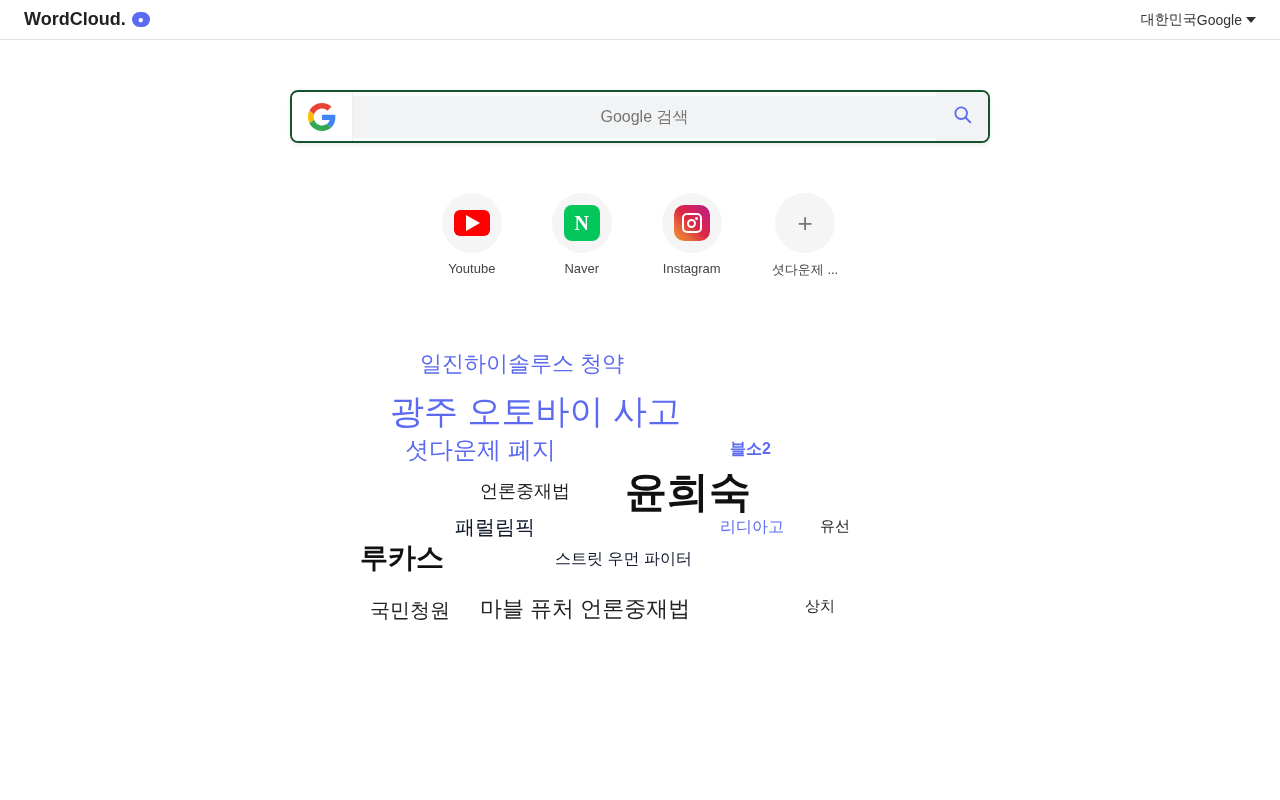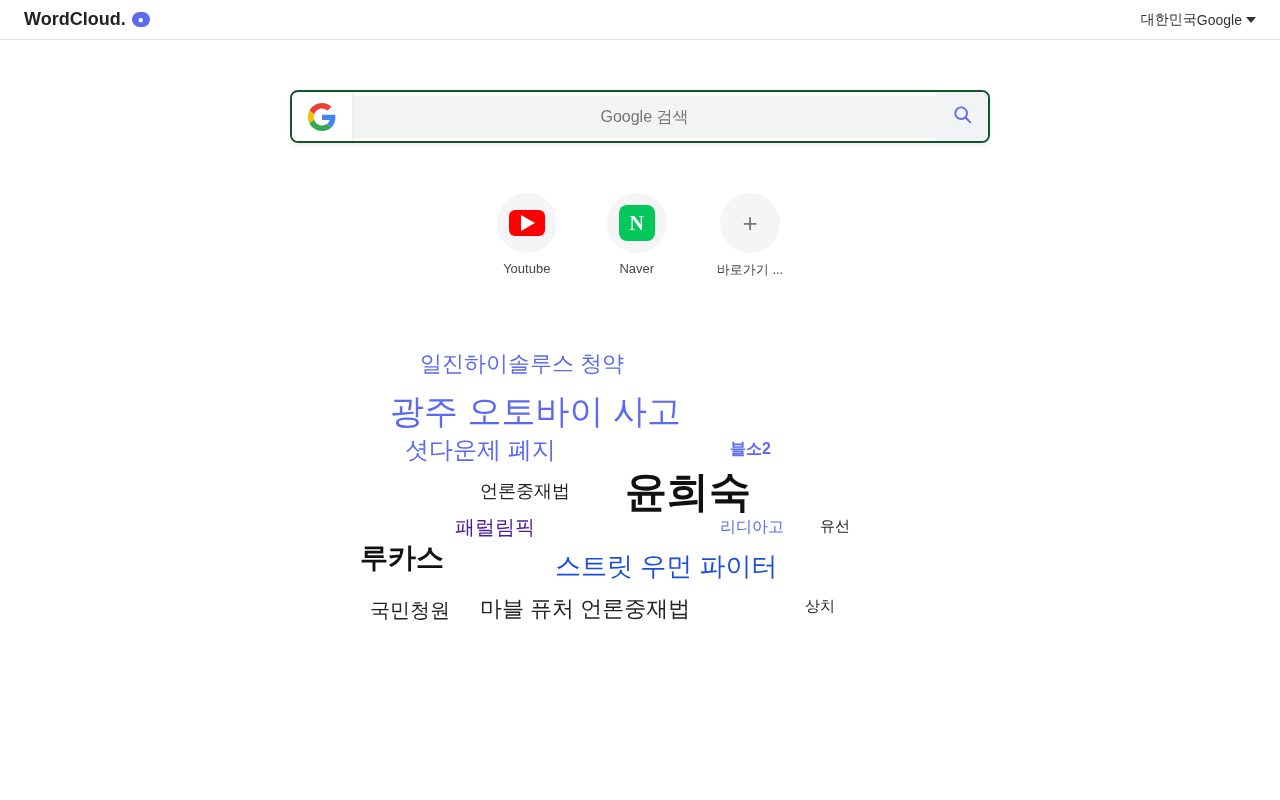--- a/index.html
+++ b/index.html
@@ -298,39 +298,50 @@
     <span class="shortcut-label">Youtube</span>
   </div>
 
   <div class="shortcut-item">
     <div class="shortcut-icon-circle">
       <div class="naver-inner">N</div>
     </div>
     <span class="shortcut-label">Naver</span>
   </div>
 
+  <div class="shortcut-item">
+    <div class="shortcut-icon-circle">
+      <div class="ig-inner">
+        <div class="ig-camera">
+          <div class="ig-lens"></div>
+          <div class="ig-dot"></div>
+        </div>
+      </div>
+    </div>
+    <span class="shortcut-label">Instagram</span>
+  </div>
 
   <div class="shortcut-item">
     <div class="shortcut-icon-circle">
       <div class="add-inner">+</div>
     </div>
-    <span class="shortcut-label">바로가기 ...</span>
+    <span class="shortcut-label">셧다운제 ...</span>
   </div>
 </div>
 
 <div id="word-cloud">
   <div id="word-cloud-container">
   <span class="word" style="font-size: 34px; color: rgb(91, 106, 240); font-weight: normal; top: 50px; left: 50px;">광주 오토바이 사고</span>
       <span class="word" style="font-size: 22px; color: rgb(91, 106, 240); font-weight: normal; top: 10px; left: 80px;">일진하이솔루스 청약</span>
       <span class="word" style="font-size: 16px; color: rgb(91, 106, 240); font-weight: bold; top: 100px; left: 390px;">블소2</span>
       <span class="word" style="font-size: 24px; color: rgb(91, 106, 240); font-weight: normal; top: 95px; left: 65px;">셧다운제 폐지</span>
       <span class="word" style="font-size: 18px; color: rgb(34, 34, 34); font-weight: normal; top: 140px; left: 140px;">언론중재법</span>
       <span class="word" style="font-size: 42px; color: rgb(17, 17, 17); font-weight: bold; top: 125px; left: 285px;">윤희숙</span>
-      <span class="word" style="font-size: 20px; color: #4c1d95; font-weight: normal; top: 175px; left: 115px;">패럴림픽</span>
+      <span class="word" style="font-size: 20px; color: #0f172a; font-weight: normal; top: 175px; left: 115px;">패럴림픽</span>
       <span class="word" style="font-size: 16px; color: rgb(91, 106, 240); font-weight: normal; top: 178px; left: 380px;">리디아고</span>
       <span class="word" style="font-size: 15px; color: rgb(34, 34, 34); font-weight: normal; top: 178px; left: 480px;">유선</span>
       <span class="word" style="font-size: 28px; color: rgb(17, 17, 17); font-weight: bold; top: 200px; left: 20px;">루카스</span>
-      <span class="word" style="font-size: 26px; color: #1d4ed8; font-weight: normal; top: 210px; left: 215px; text-align: center;">스트릿 우먼 파이터</span>
+      <span class="word" style="font-size: 16px; color: #0f172a; font-weight: normal; top: 210px; left: 215px; text-align: center;">스트릿 우먼 파이터</span>
       <span class="word" style="font-size: 22px; color: rgb(34, 34, 34); font-weight: normal; top: 255px; left: 140px;">마블 퓨처 언론중재법</span>
       <span class="word" style="font-size: 20px; color: rgb(34, 34, 34); font-weight: normal; top: 258px; left: 30px;">국민청원</span>
       <span class="word" style="font-size: 15px; color: rgb(34, 34, 34); font-weight: normal; top: 258px; left: 465px;">상치</span>
     </div>
 </div>
 
 </body></html>

